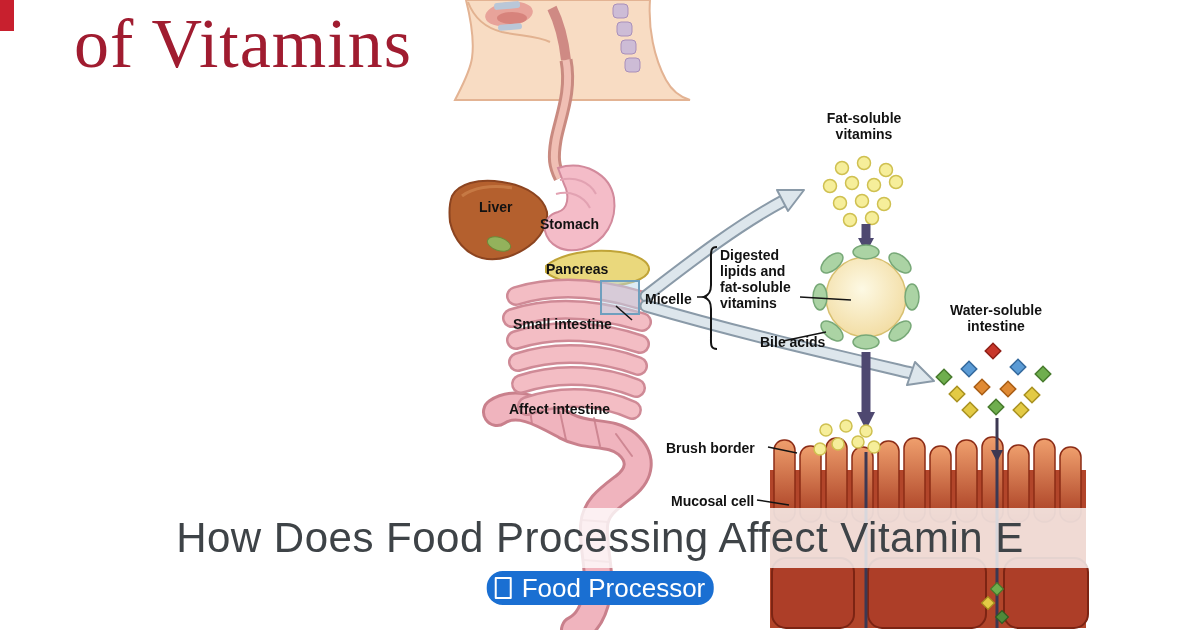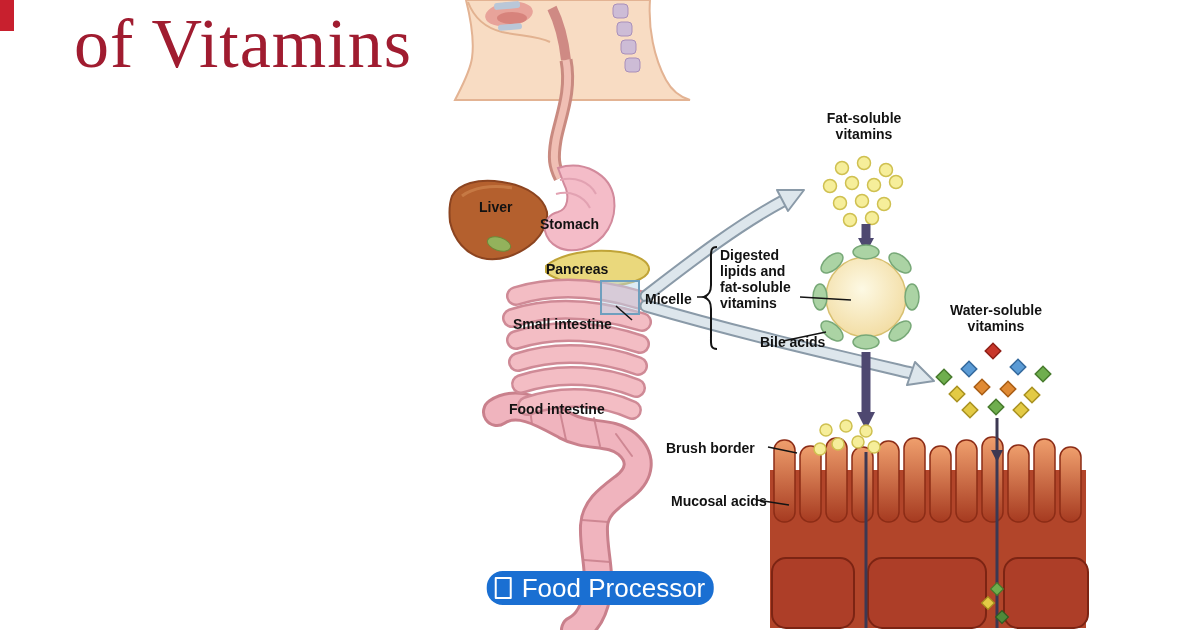--- a/index.html
+++ b/index.html
@@ -285,29 +285,32 @@
   </svg>
 
   <div class="labels-layer">
     <div class="corner-red"></div>
     <div class="watermark">of Vitamins</div>
 
     <div class="dlabel lbl-liver">Liver</div>
     <div class="dlabel lbl-stomach">Stomach</div>
     <div class="dlabel lbl-pancreas">Pancreas</div>
     <div class="dlabel lbl-smallint">Small intestine</div>
-    <div class="dlabel lbl-largeint">Food intestine</div>
+    <div class="dlabel lbl-largeint">Affect intestine</div>
     <div class="dlabel wrap lbl-digested">Digested lipids and fat-soluble vitamins</div>
     <div class="dlabel wrap lbl-fatsol">Fat-soluble vitamins</div>
     <div class="dlabel lbl-micelle">Micelle</div>
     <div class="dlabel lbl-bile">Bile acids</div>
-    <div class="dlabel wrap lbl-watersol">Water-soluble vitamins</div>
+    <div class="dlabel wrap lbl-watersol">Water-soluble intestine</div>
     <div class="dlabel lbl-brush">Brush border</div>
-    <div class="dlabel lbl-mucosal">Mucosal acids</div>
+    <div class="dlabel lbl-mucosal">Mucosal cell</div>
   </div>
 
+  <div class="headline-band">
+    <h1>How Does Food Processing Affect Vitamin E</h1>
+  </div>
 
   <div class="badge">
     <span class="tofu"></span>
     <span>Food Processor</span>
   </div>
 
 </div>
 
 </body></html>

